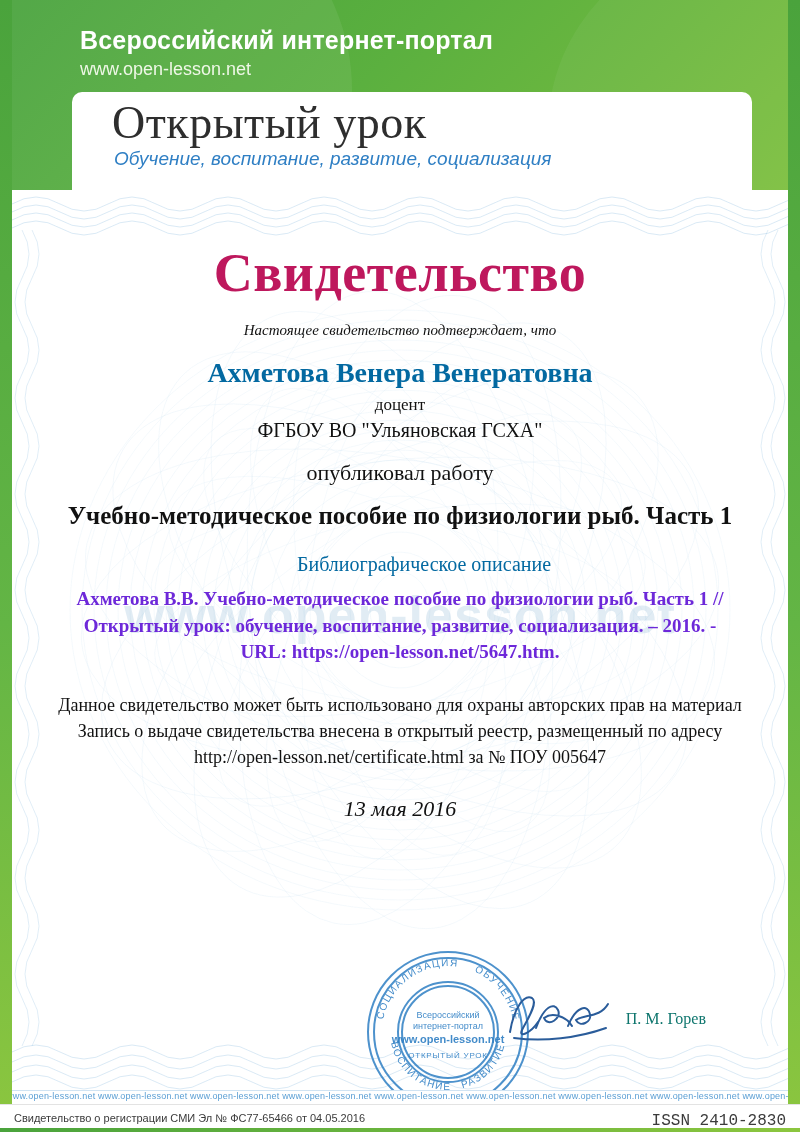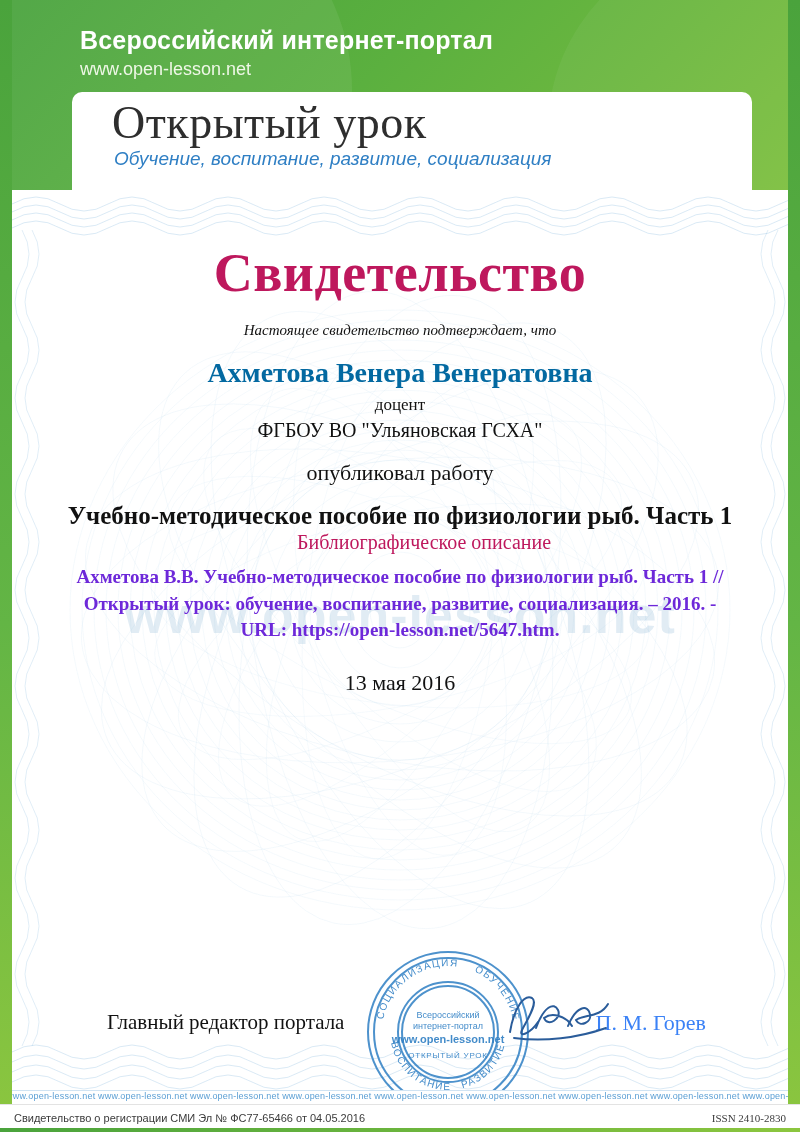--- a/index.html
+++ b/index.html
@@ -190,41 +190,43 @@
   }
   .cert-work {
     margin-top: 14px;
     font-weight: bold;
     font-size: 25px;
     line-height: 1.25;
     color: #111111;
     padding: 0 40px;
   }
   .cert-biblabel {
+    margin-top: 22px;
     font-size: 20px;
-    color: #be185d;
+    color: #0369a1;
     padding-left: 48px;
   }
   .cert-bib {
     margin-top: 10px;
     font-weight: bold;
     font-size: 19px;
     line-height: 1.4;
     color: #6d28d9;
     padding: 0 48px;
   }
   .cert-note {
     margin-top: 26px;
     font-size: 18px;
     line-height: 1.45;
     color: #111111;
     padding: 0 30px;
   }
   .cert-date {
     margin-top: 26px;
+    font-style: italic;
     font-size: 22px;
     color: #111111;
   }
 
   
   .sign-row {
     position: absolute;
     left: 0;
     top: 810px;
     width: 776px;
@@ -235,22 +237,22 @@
     left: 95px;
     top: 10px;
     font-size: 21px;
     color: #111111;
     white-space: nowrap;
   }
   .sign-person {
     position: absolute;
     right: 82px;
     top: 10px;
-    font-size: 22px;
-    color: #3b82f6;
+    font-size: 16px;
+    color: #0f766e;
     white-space: nowrap;
   }
   .stamp {
     position: absolute;
     left: 352px;
     top: -52px;
     width: 168px;
     height: 168px;
   }
   .signature-scribble {
@@ -299,22 +301,22 @@
     font-family: "Liberation Sans", sans-serif;
     font-size: 11px;
     color: #3b3b3b;
     white-space: nowrap;
     text-align: center;
   }
   .footer-right {
     position: absolute;
     right: 14px;
     top: 7px;
-    font-family: Liberation Serif, serif;
-    font-size: 11px;
+    font-family: Liberation Mono, monospace;
+    font-size: 16px;
     color: #3b3b3b;
     white-space: nowrap;
   }
   .bottom-green {
     position: absolute;
     left: 0;
     bottom: 0;
     width: 800px;
     height: 4px;
     background: linear-gradient(to right, #4aa33c, #8cc63f);
@@ -431,25 +433,25 @@
     <div class="content">
       <div class="cert-title">Свидетельство</div>
       <div class="cert-confirm">Настоящее свидетельство подтверждает, что</div>
       <div class="cert-name">Ахметова Венера Венератовна</div>
       <div class="cert-position">доцент</div>
       <div class="cert-org">ФГБОУ ВО "Ульяновская ГСХА"</div>
       <div class="cert-published">опубликовал работу</div>
       <div class="cert-work">Учебно-методическое пособие по физиологии рыб. Часть 1</div>
       <div class="cert-biblabel">Библиографическое описание</div>
       <div class="cert-bib">Ахметова В.В. Учебно-методическое пособие по физиологии рыб. Часть 1 // Открытый урок: обучение, воспитание, развитие, социализация. – 2016. - URL: https://open-lesson.net/5647.htm.</div>
+      <div class="cert-note">Данное свидетельство может быть использовано для охраны авторских прав на материал Запись о выдаче свидетельства внесена в открытый реестр, размещенный по адресу http://open-lesson.net/certificate.html за № ПОУ 005647</div>
       <div class="cert-date">13 мая 2016</div>
     </div>
 
     <div class="sign-row">
-      <div class="sign-label">Главный редактор портала</div>
       <div class="sign-person">П. М. Горев</div>
 
       <svg class="stamp" viewBox="0 0 168 168">
         <defs>
           <path id="arcTop" d="M 18 84 A 66 66 0 0 1 150 84"></path>
           <path id="arcBottom" d="M 26 84 A 58 58 0 0 0 142 84"></path>
         </defs>
         <g fill="none" stroke="#2f7fc4" stroke-width="2" opacity="0.85">
           <circle cx="84" cy="84" r="80"></circle>
           <circle cx="84" cy="84" r="74"></circle>

